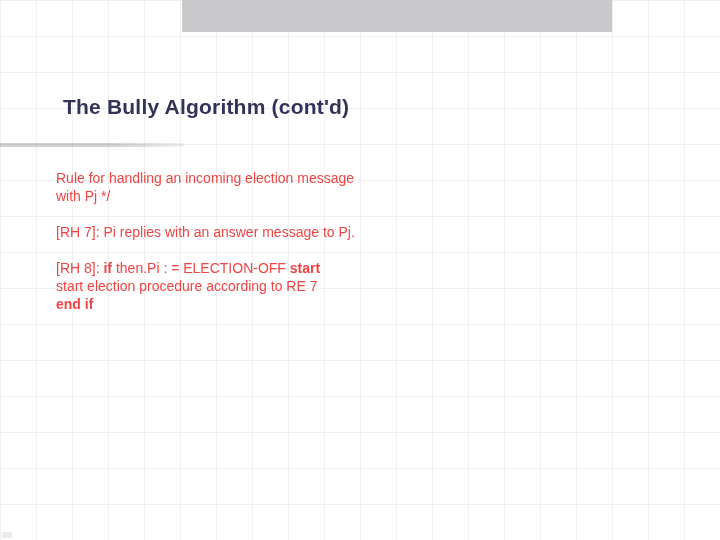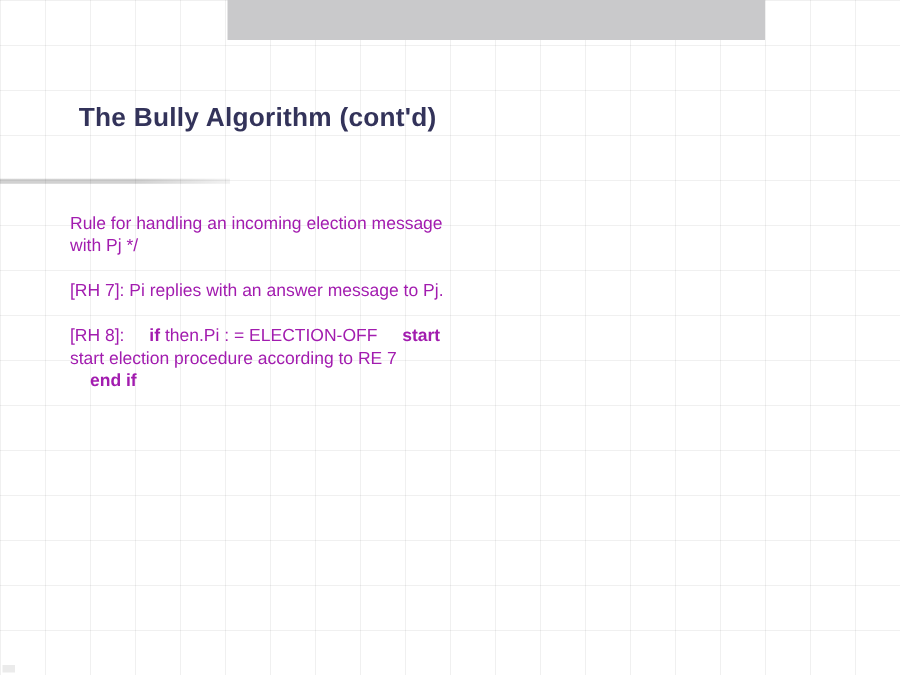--- a/index.html
+++ b/index.html
@@ -28,21 +28,21 @@
     position: absolute;
     top: 0;
     left: 182px;
     width: 430px;
     height: 32px;
     background: #c9c9cb;
     z-index: 1;
   }
   .title-wrap {
     position: absolute;
-    top: 83px;
+    top: 95px;
     left: 63px;
     z-index: 2;
   }
   .title {
     font-size: 21px;
     font-weight: bold;
     color: #33335a;
     letter-spacing: 0.2px;
     font-family: "Trebuchet MS", Verdana, sans-serif;
   }
@@ -55,27 +55,27 @@
     background: linear-gradient(to right, rgba(0,0,0,0.18), rgba(0,0,0,0.18) 60%, rgba(0,0,0,0.05));
     z-index: 2;
   }
   .body {
     position: absolute;
     top: 170px;
     left: 56px;
     width: 616px;
     z-index: 2;
     font-size: 14px;
-    color: #a21caf;
+    color: #ef4444;
     line-height: 1.28;
   }
   .blk {
     margin-bottom: 18px;
   }
-  .b { font-weight: bold; margin-left: 16px; }
+  .b { font-weight: bold; }
   .left-accent-dot {
     position: absolute;
     left: 2px;
     top: 532px;
     width: 10px;
     height: 6px;
     background: rgba(0,0,0,0.08);
     z-index: 2;
   }
 </style>

